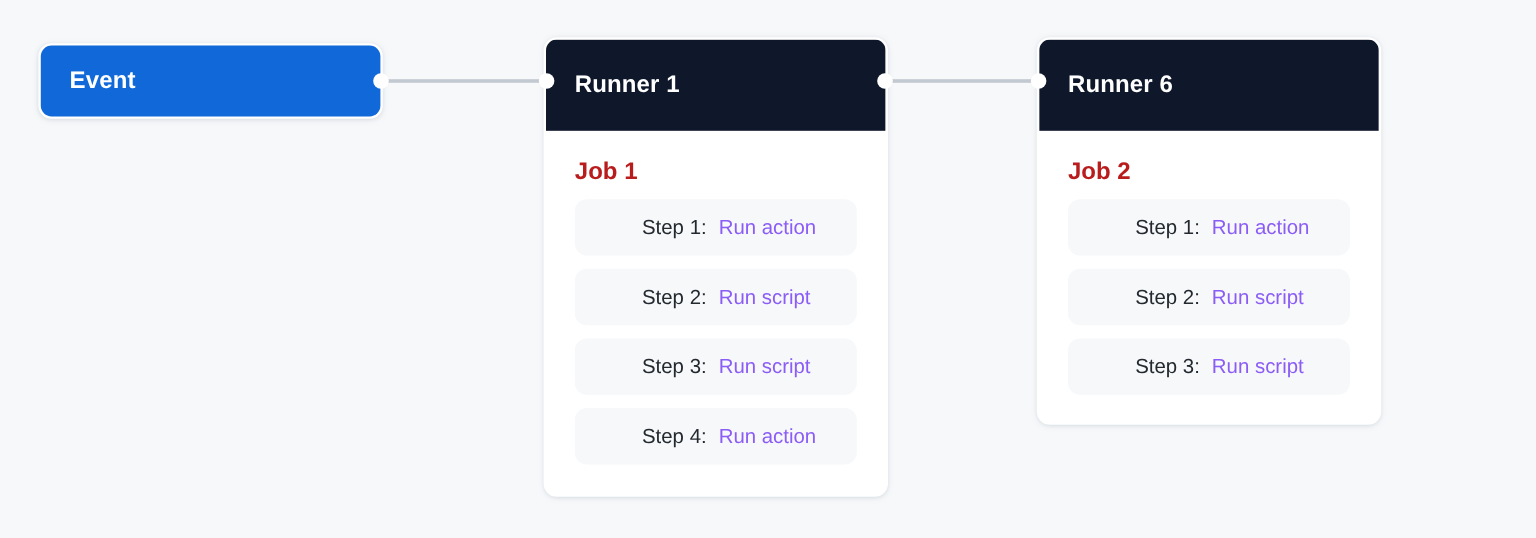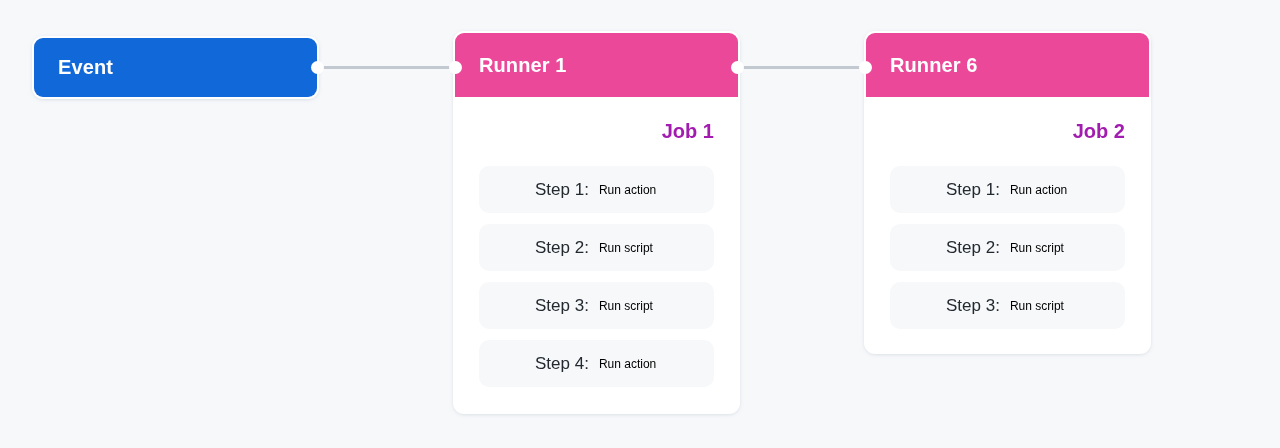--- a/index.html
+++ b/index.html
@@ -7,21 +7,20 @@
     padding: 0;
     background: #f6f8fa;
     font-family: "Liberation Sans", "DejaVu Sans", sans-serif;
   }
   .canvas {
     position: relative;
     width: 1280px;
     height: 448px;
     background: #f6f8fa;
     overflow: hidden;
-    text-align: right;
   }
 
   
   .connector-line {
     position: absolute;
     height: 3px;
     background: #c3c9d0;
     z-index: 1;
   }
   .line-1 { left: 317px; top: 66px; width: 138px; }
@@ -71,55 +70,55 @@
     border-radius: 9px;
     box-shadow: 0 0 0 2px #ffffff, 0 1px 5px rgba(140,149,159,0.55);
     overflow: hidden;
     z-index: 2;
     box-sizing: border-box;
   }
   .runner-1 { left: 455px; height: 379px; }
   .runner-2 { left: 866px; height: 319px; }
 
   .runner-header {
-    height: 64px;
-    background: #ec4899;
+    height: 76px;
+    background: #0f172a;
     display: flex;
     align-items: center;
     padding-left: 24px;
     box-sizing: border-box;
   }
   .runner-body {
     padding: 22px 24px 0 24px;
   }
   .job-title {
     font-size: 20px;
     font-weight: 700;
-    color: #a21caf;
-    margin: 0 0 23px 0;
+    color: #b91c1c;
+    margin: 0 0 11px 0;
     line-height: 24px;
   }
   .step-pill {
     height: 47px;
     background: #f6f8fa;
     border-radius: 10px;
     display: flex;
     align-items: center;
     padding-left: 16px;
     box-sizing: border-box;
     margin-bottom: 11px;
   }
   .step-label {
     font-size: 17px;
     color: #24292f;
     margin-left: 40px;
   }
   .step-value {
-    font-size: 12px;
-    color: #000000;
+    font-size: 17px;
+    color: #8b5cf6;
     margin-left: 10px;
   }
 </style>
 </head>
 <body>
 
 <div class="canvas">
 
   <div class="connector-line line-1"></div>
   <div class="connector-line line-2"></div>

